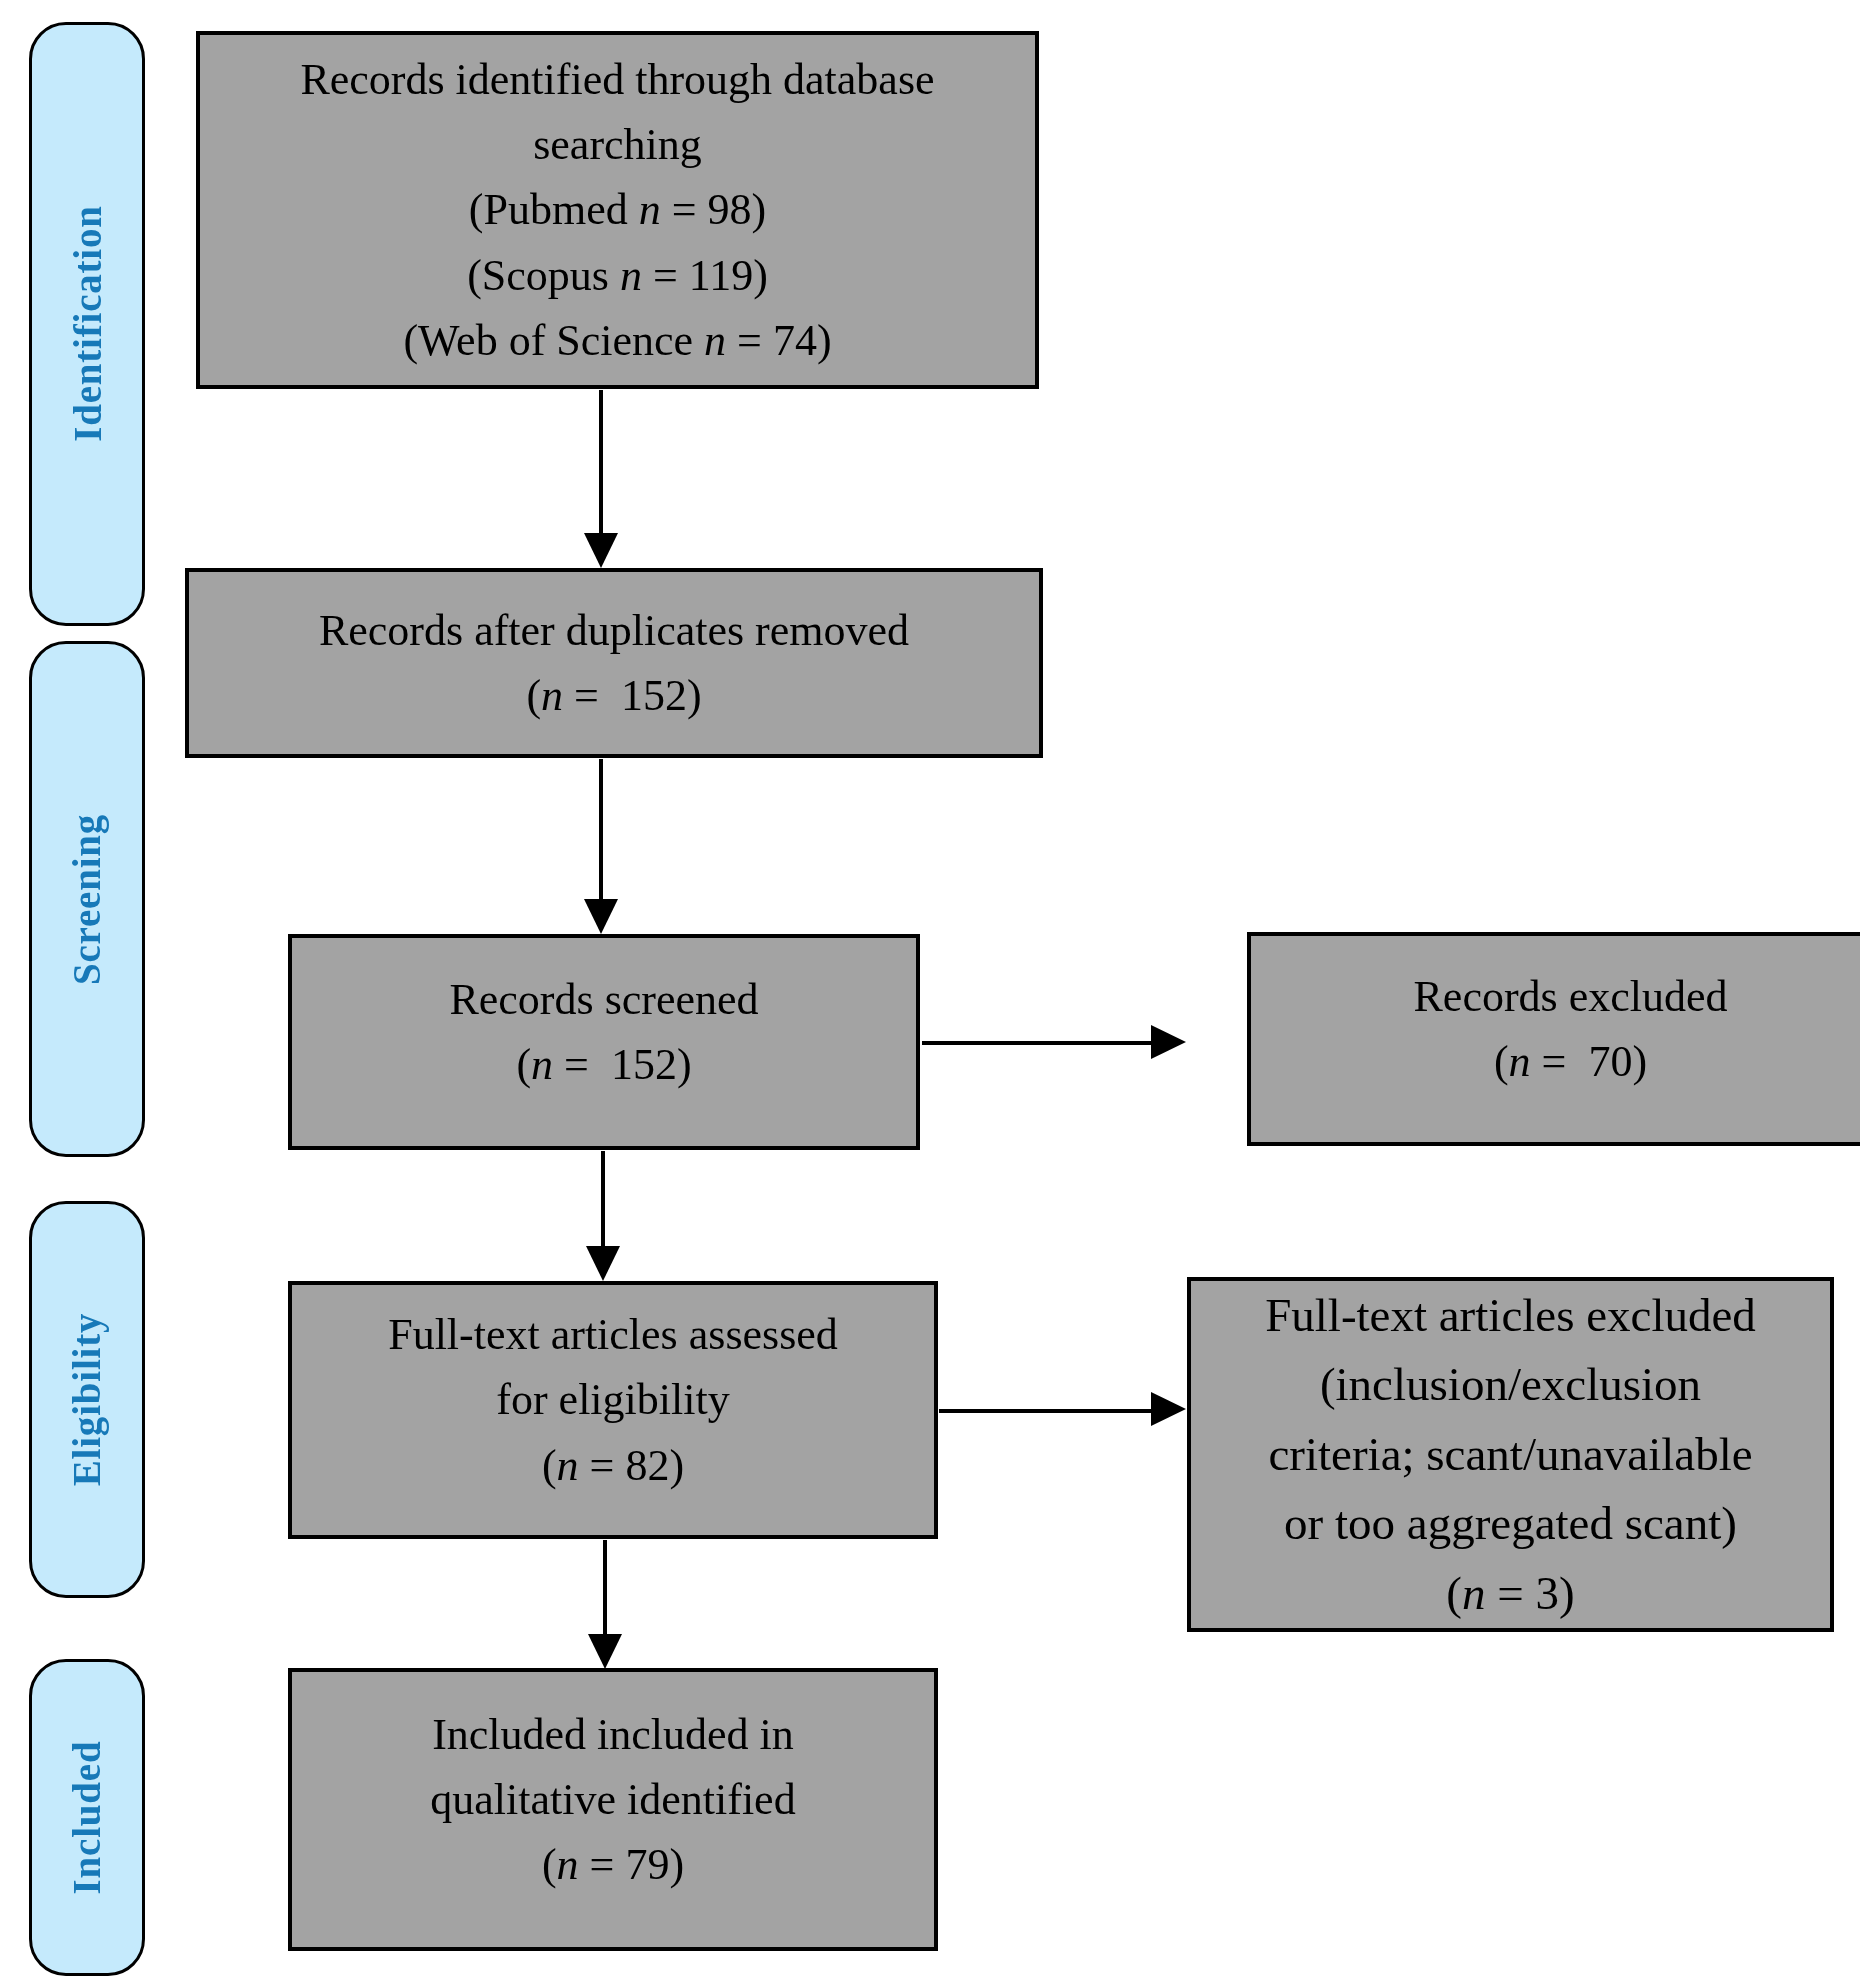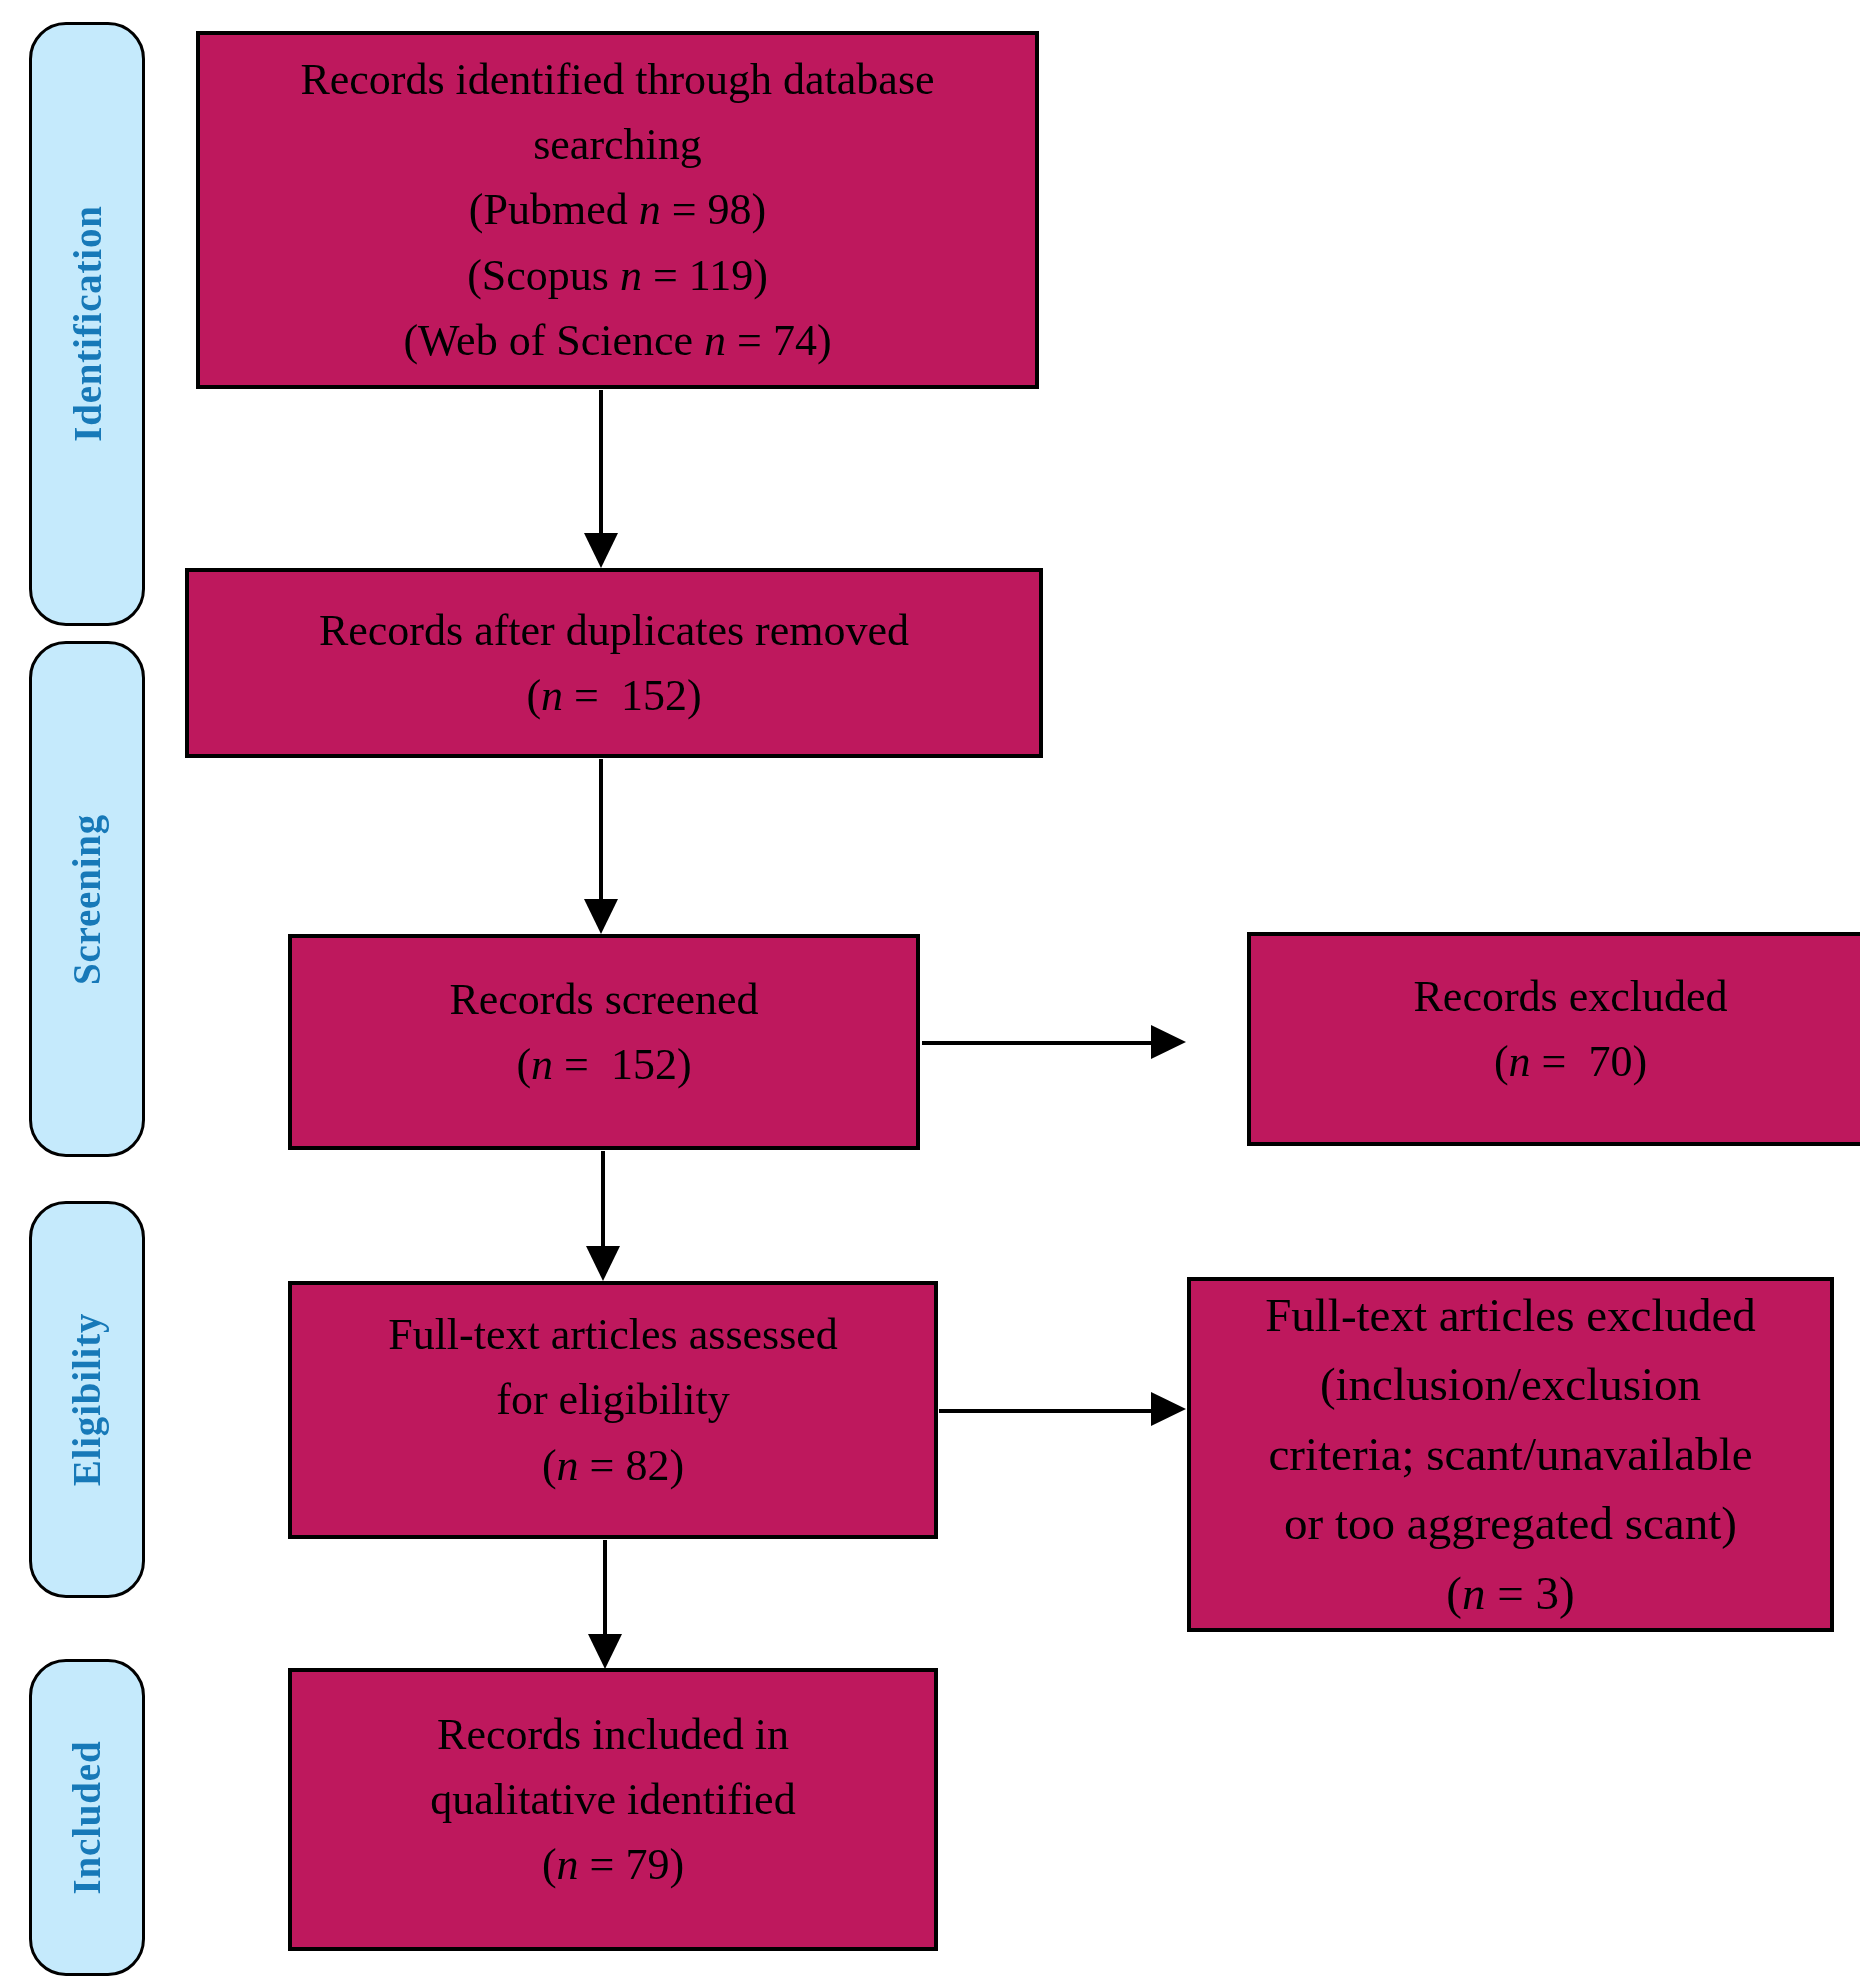--- a/index.html
+++ b/index.html
@@ -34,21 +34,21 @@
     color: var(--stage_text, #1779b8);
   }
   #stage-identification { top: 21.6px;   height: 604px; }
   #stage-screening      { top: 641px;  height: 516px; }
   #stage-eligibility    { top: 1201px; height: 397px; }
   #stage-included       { top: 1659px; height: 317px; }
 
   
   .fbox {
     position: absolute;
-    background: #be185d;
+    background: #a3a3a3;
     border: 4.6px solid var(--box_border, #000000);
     box-sizing: border-box;
     display: flex;
     flex-direction: column;
     align-items: center;
     justify-content: center;
     text-align: center;
     font-size: 44px;
     line-height: 1.48;
   }
@@ -128,21 +128,21 @@
 
   <div class="fbox" id="box-fulltext-excluded">
       <div class="box-line">Full-text articles excluded</div>
       <div class="box-line">(inclusion/exclusion</div>
       <div class="box-line">criteria; scant/unavailable</div>
       <div class="box-line">or too aggregated scant)</div>
       <div class="box-line">(<i>n</i> = 3)</div>
     </div>
 
   <div class="fbox pad-b" id="box-included-studies">
-      <div class="box-line">Records included in</div>
+      <div class="box-line">Included included in</div>
       <div class="box-line">qualitative identified</div>
       <div class="box-line">(<i>n</i> = 79)</div>
     </div>
 
   <div>
     <div class="vline" style="left:599px; top:390px; height:146px;"></div>
     <div class="head-down" style="left:584px; top:533px;"></div>
   </div>
   <div>
     <div class="vline" style="left:599px; top:759px; height:142px;"></div>

